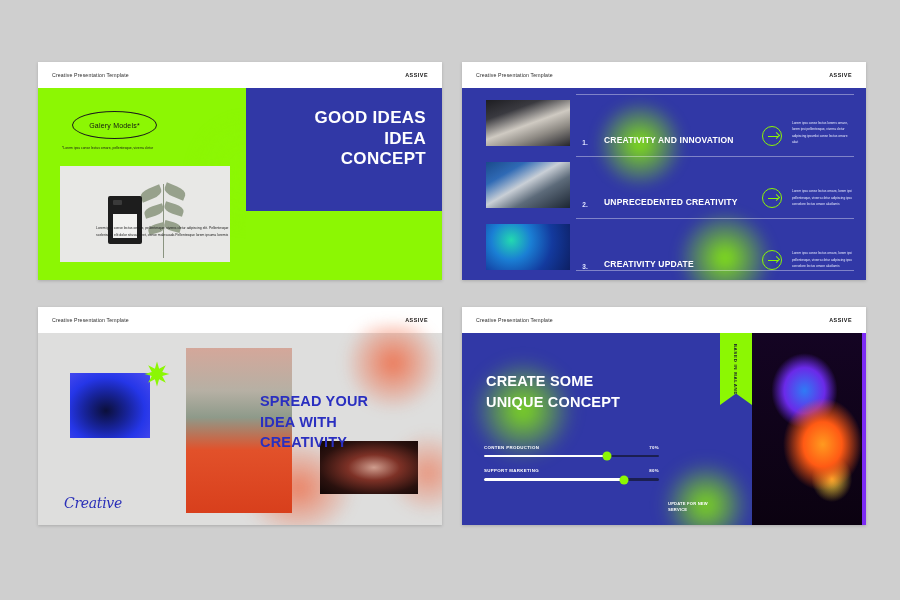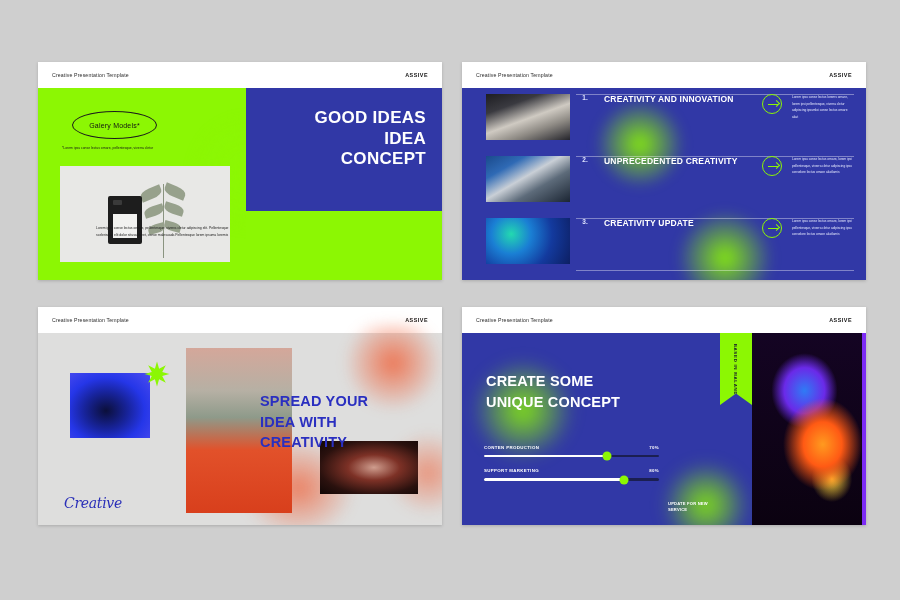--- a/index.html
+++ b/index.html
@@ -99,21 +99,21 @@
 
   
   .s2-bg { position: absolute; inset: 0; background: #3138a6; }
   .s2-glow {
     position: absolute; border-radius: 50%;
     background: radial-gradient(circle, rgba(140,247,3,.92) 0%, rgba(140,247,3,0) 66%);
     filter: blur(6px);
   }
   .s2-row {
     position: absolute; left: 14px; right: 12px; height: 52px;
-    display: flex; align-items: flex-start; padding-left: 10px;
+    display: flex; align-items: flex-end; padding-left: 10px;
   }
   .rowline {
     position: absolute; left: 100px; right: 0; height: .8px;
     background: rgba(255,255,255,.38);
   }
   .s2-thumb {
     width: 84px; height: 46px; flex: 0 0 84px; overflow: hidden;
     position: relative; background: #2a3070;
   }
   .s2-num {

